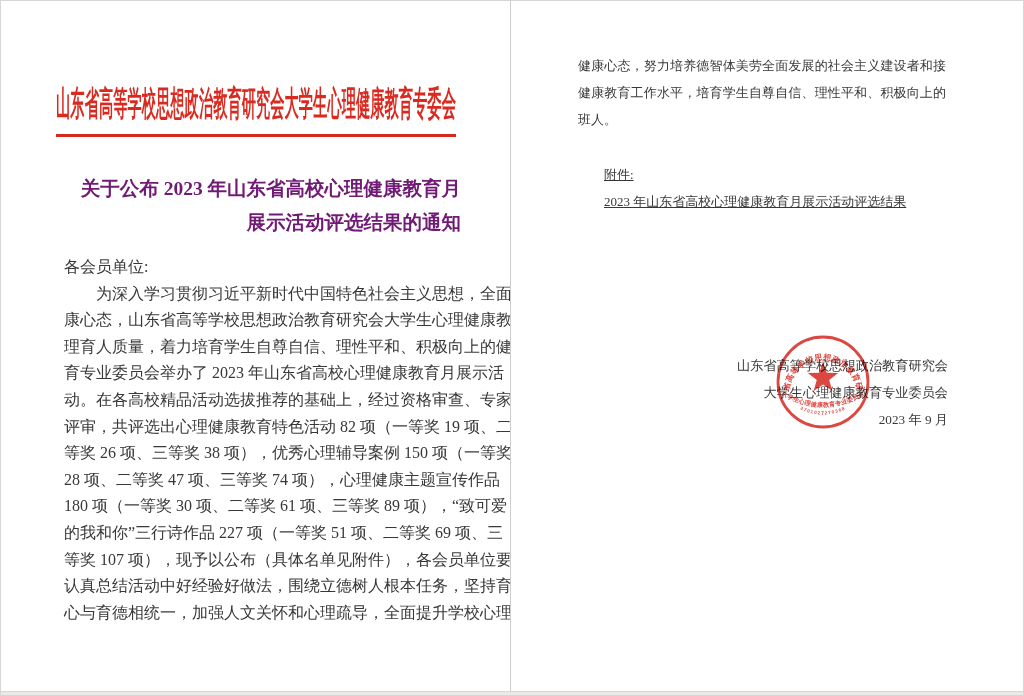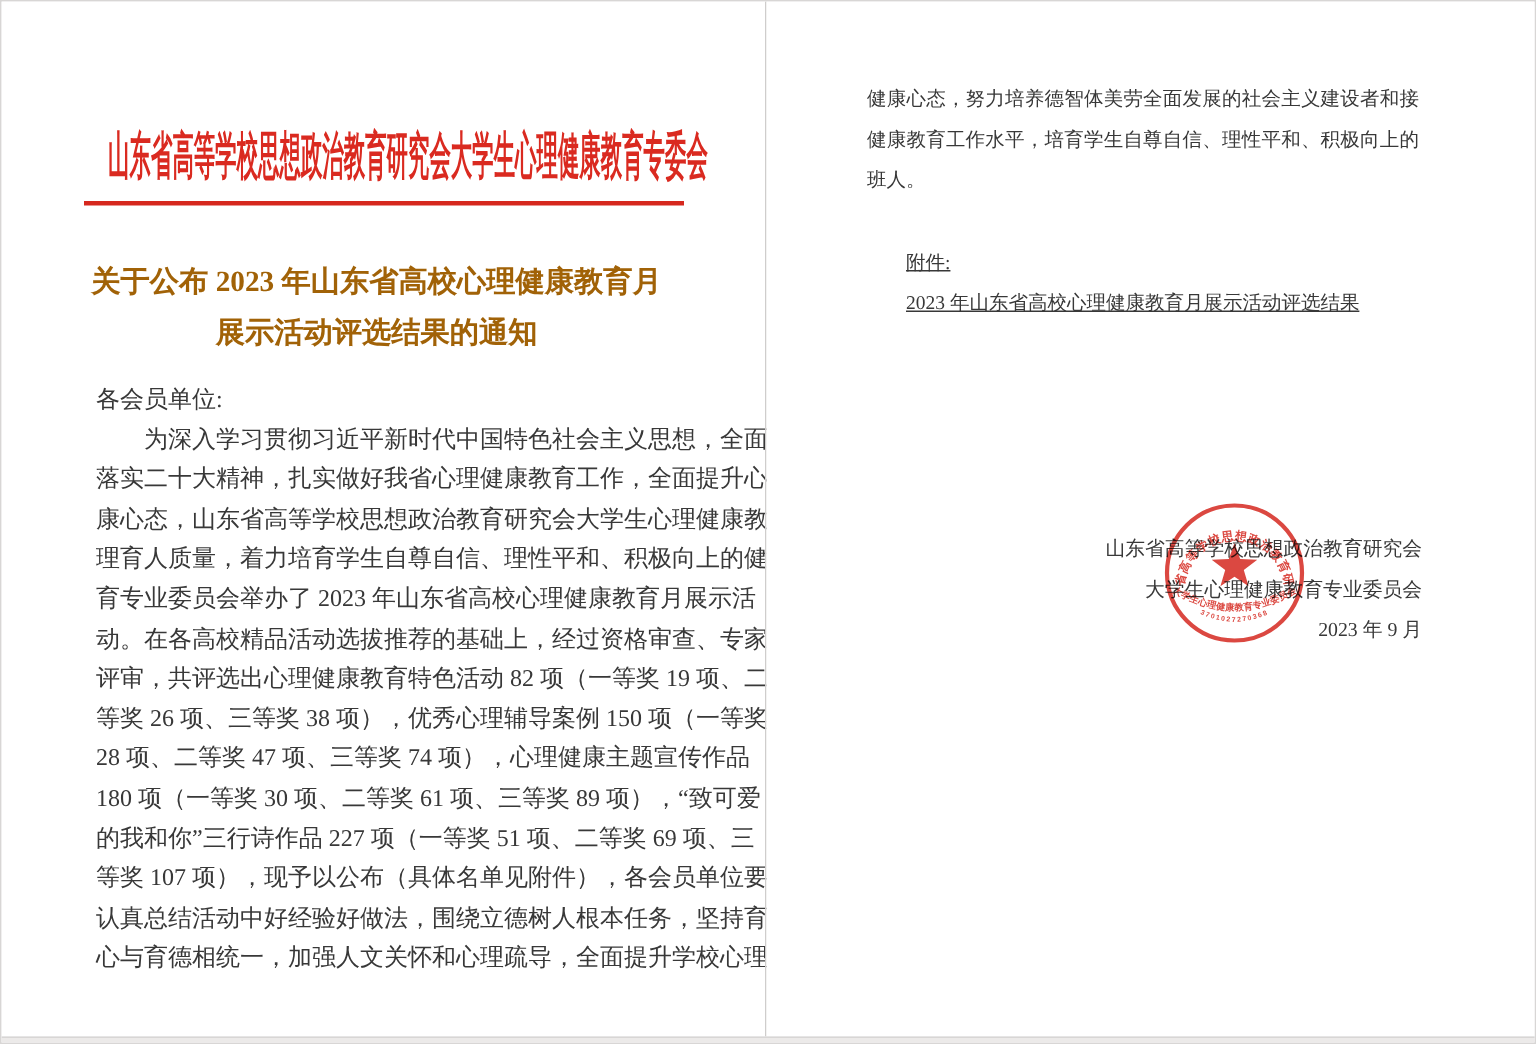--- a/index.html
+++ b/index.html
@@ -31,21 +31,21 @@
     position: absolute;
     left: 0; top: 690px;
     width: 1024px; height: 6px;
     background: #eceae9;
     border-top: 1px solid #d8d6d5;
   }
 
   
   .letterhead {
     position: absolute;
-    top: 80px; left: 16px;
+    top: 80px; left: 0;
     width: 100%; height: 44px;
     overflow: visible;
   }
   .letterhead-text {
     position: absolute;
     left: 50%; top: 0;
     display: inline-block;
     white-space: nowrap;
     font-size: 34px;
     font-weight: bold;
@@ -58,24 +58,24 @@
     position: absolute;
     top: 133px; left: 50%;
     width: 400px; height: 3px;
     background: #d6281e;
     transform: translateX(-50%);
   }
   .doc-title {
     position: absolute;
     top: 171px; left: 40px;
     width: 420px;
-    text-align: center;
+    text-align: right;
     font-size: 19.5px;
     font-weight: bold;
-    color: #a16207;
+    color: #701a75;
     line-height: 34px;
   }
   .body-block {
     position: absolute;
     color: #383838;
   }
   .left-body {
     top: 253px; left: 63px;
     width: 381px;
     font-size: 16px;
@@ -142,21 +142,20 @@
     <div class="red-rule"></div>
 
     <div class="doc-title">
       <div>关于公布 2023 年山东省高校心理健康教育月</div>
       <div>展示活动评选结果的通知</div>
     </div>
 
     <div class="body-block left-body">
       <div class="line">各会员单位:</div>
       <div class="line jline indent">为深入学习贯彻习近平新时代中国特色社会主义思想，全面</div>
-      <div class="line jline">落实二十大精神，扎实做好我省心理健康教育工作，全面提升心</div>
       <div class="line jline">康心态，山东省高等学校思想政治教育研究会大学生心理健康教</div>
       <div class="line jline">理育人质量，着力培育学生自尊自信、理性平和、积极向上的健</div>
       <div class="line jline">育专业委员会举办了 2023 年山东省高校心理健康教育月展示活</div>
       <div class="line jline">动。在各高校精品活动选拔推荐的基础上，经过资格审查、专家</div>
       <div class="line jline">评审，共评选出心理健康教育特色活动 82 项（一等奖 19 项、二</div>
       <div class="line jline">等奖 26 项、三等奖 38 项），优秀心理辅导案例 150 项（一等奖</div>
       <div class="line jline">28 项、二等奖 47 项、三等奖 74 项），心理健康主题宣传作品</div>
       <div class="line jline">180 项（一等奖 30 项、二等奖 61 项、三等奖 89 项），“致可爱</div>
       <div class="line jline">的我和你”三行诗作品 227 项（一等奖 51 项、二等奖 69 项、三</div>
       <div class="line jline">等奖 107 项），现予以公布（具体名单见附件），各会员单位要</div>

